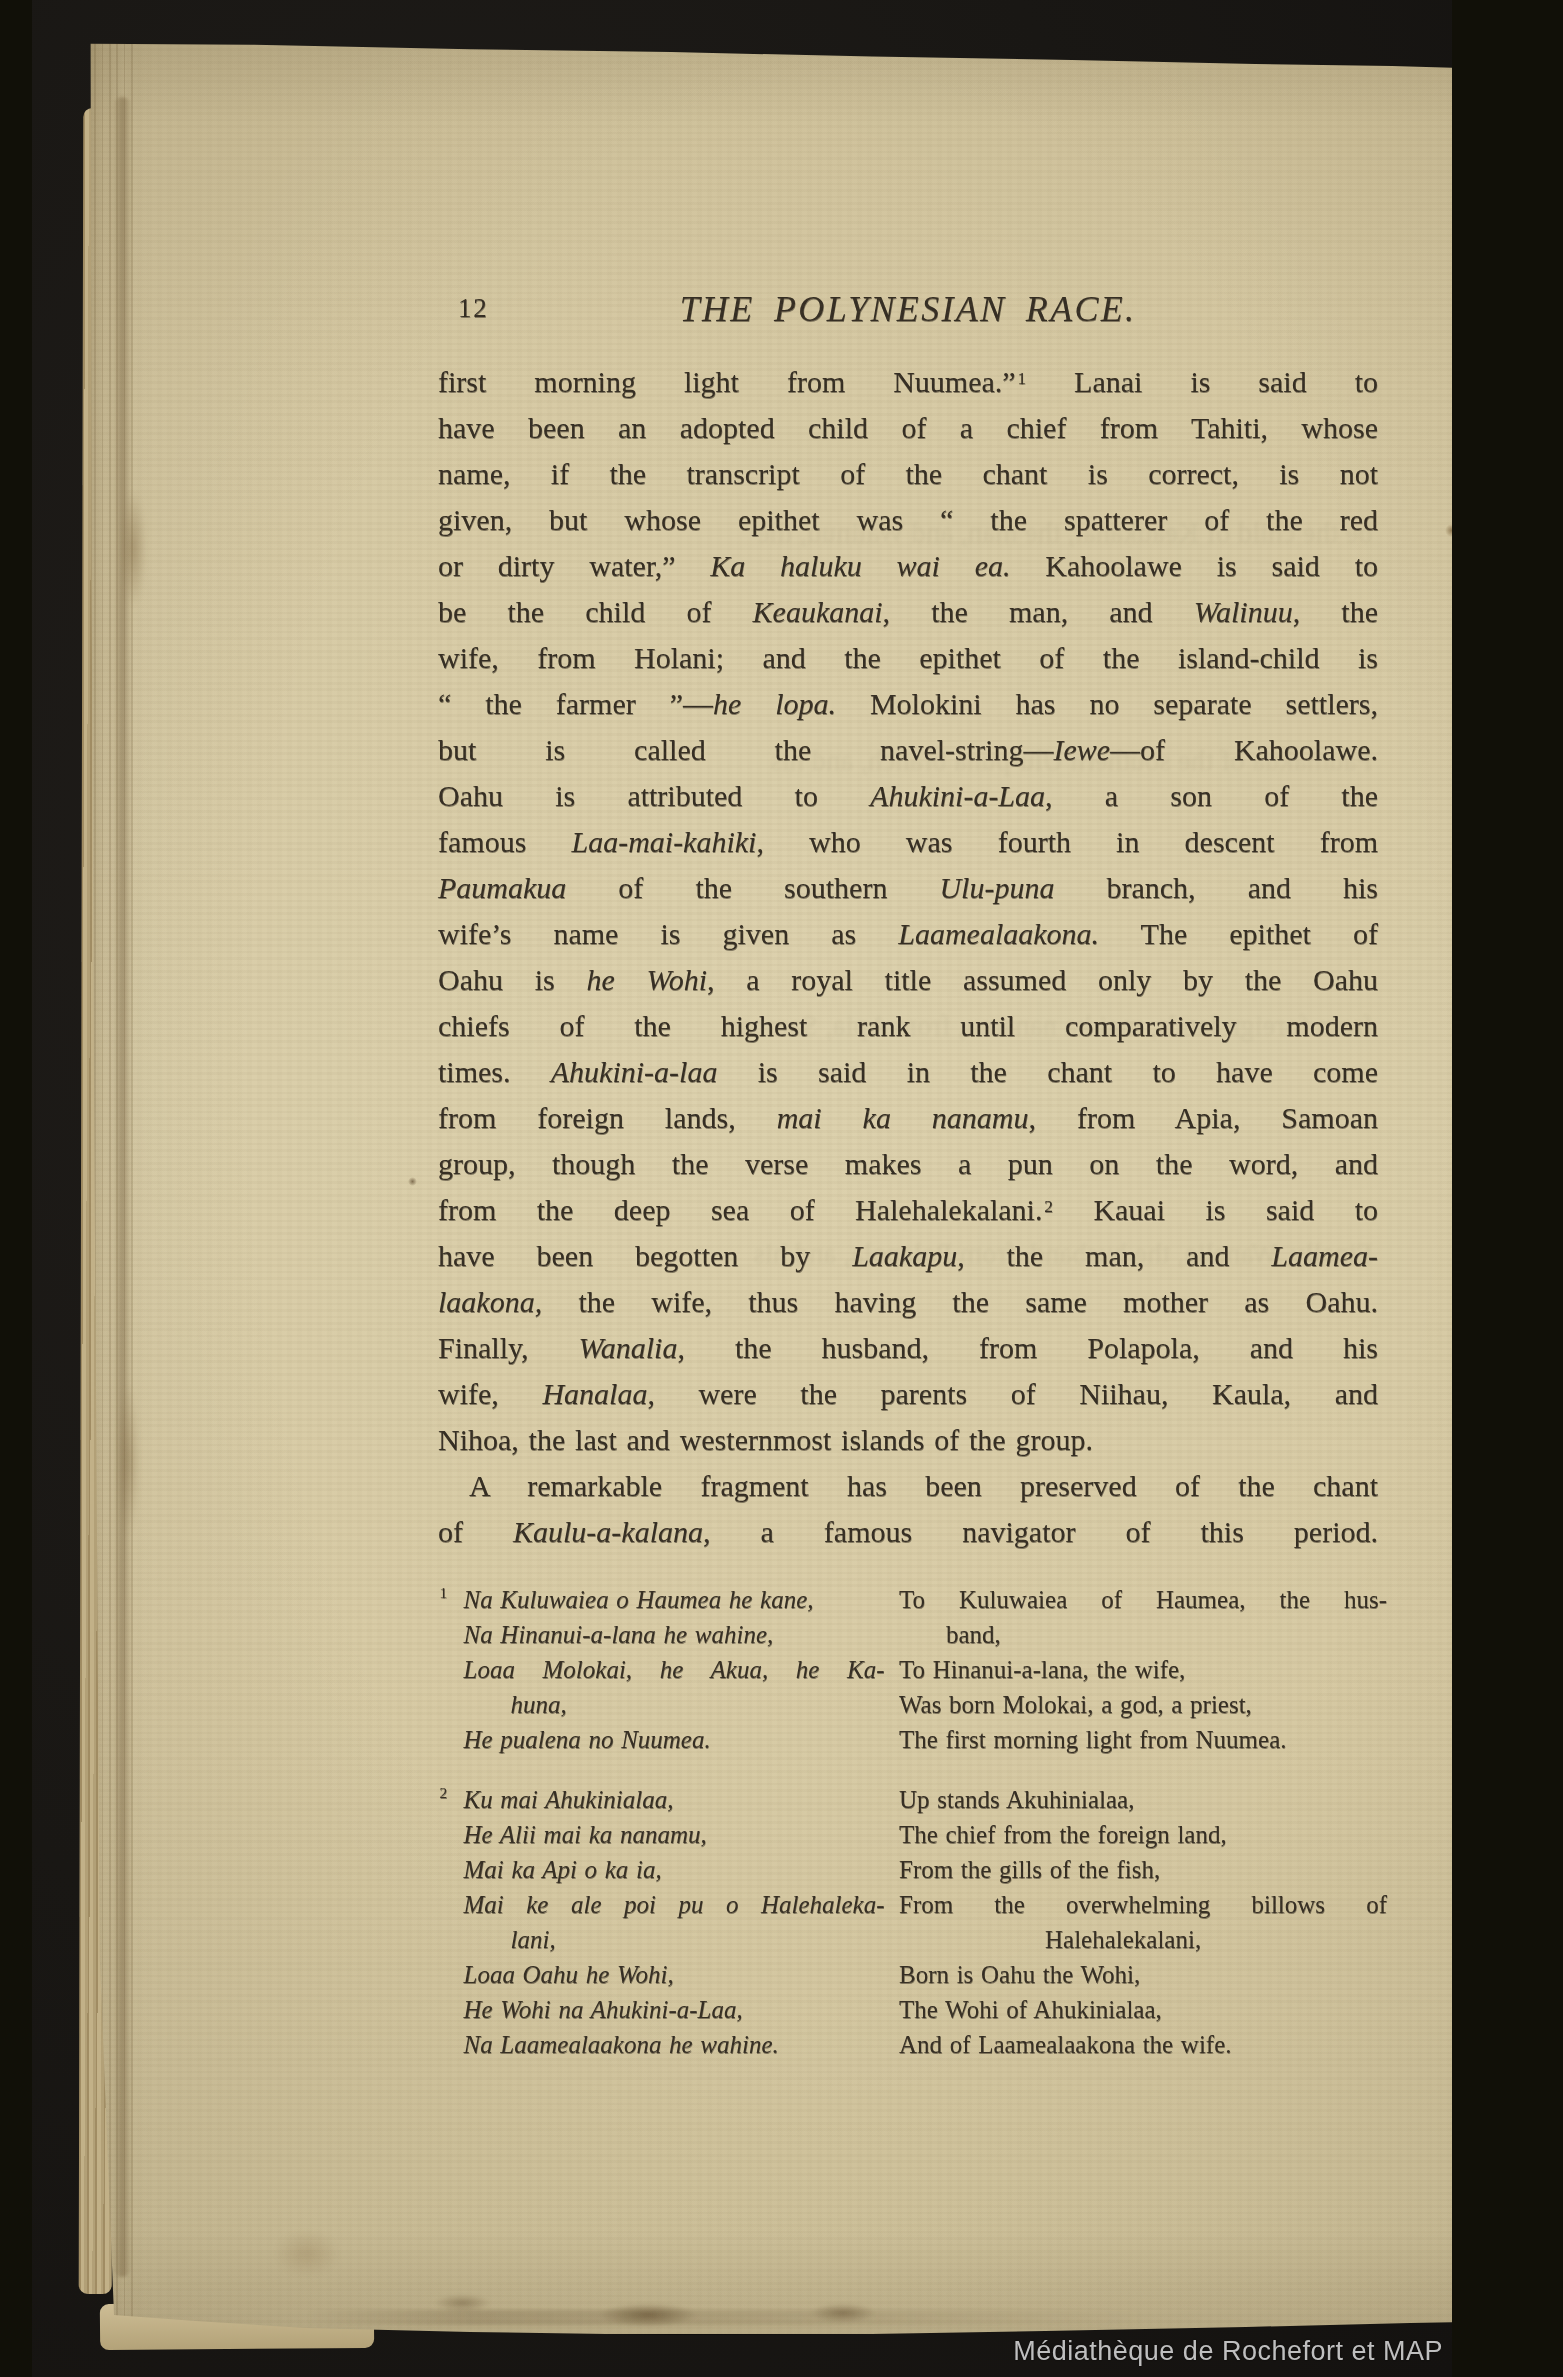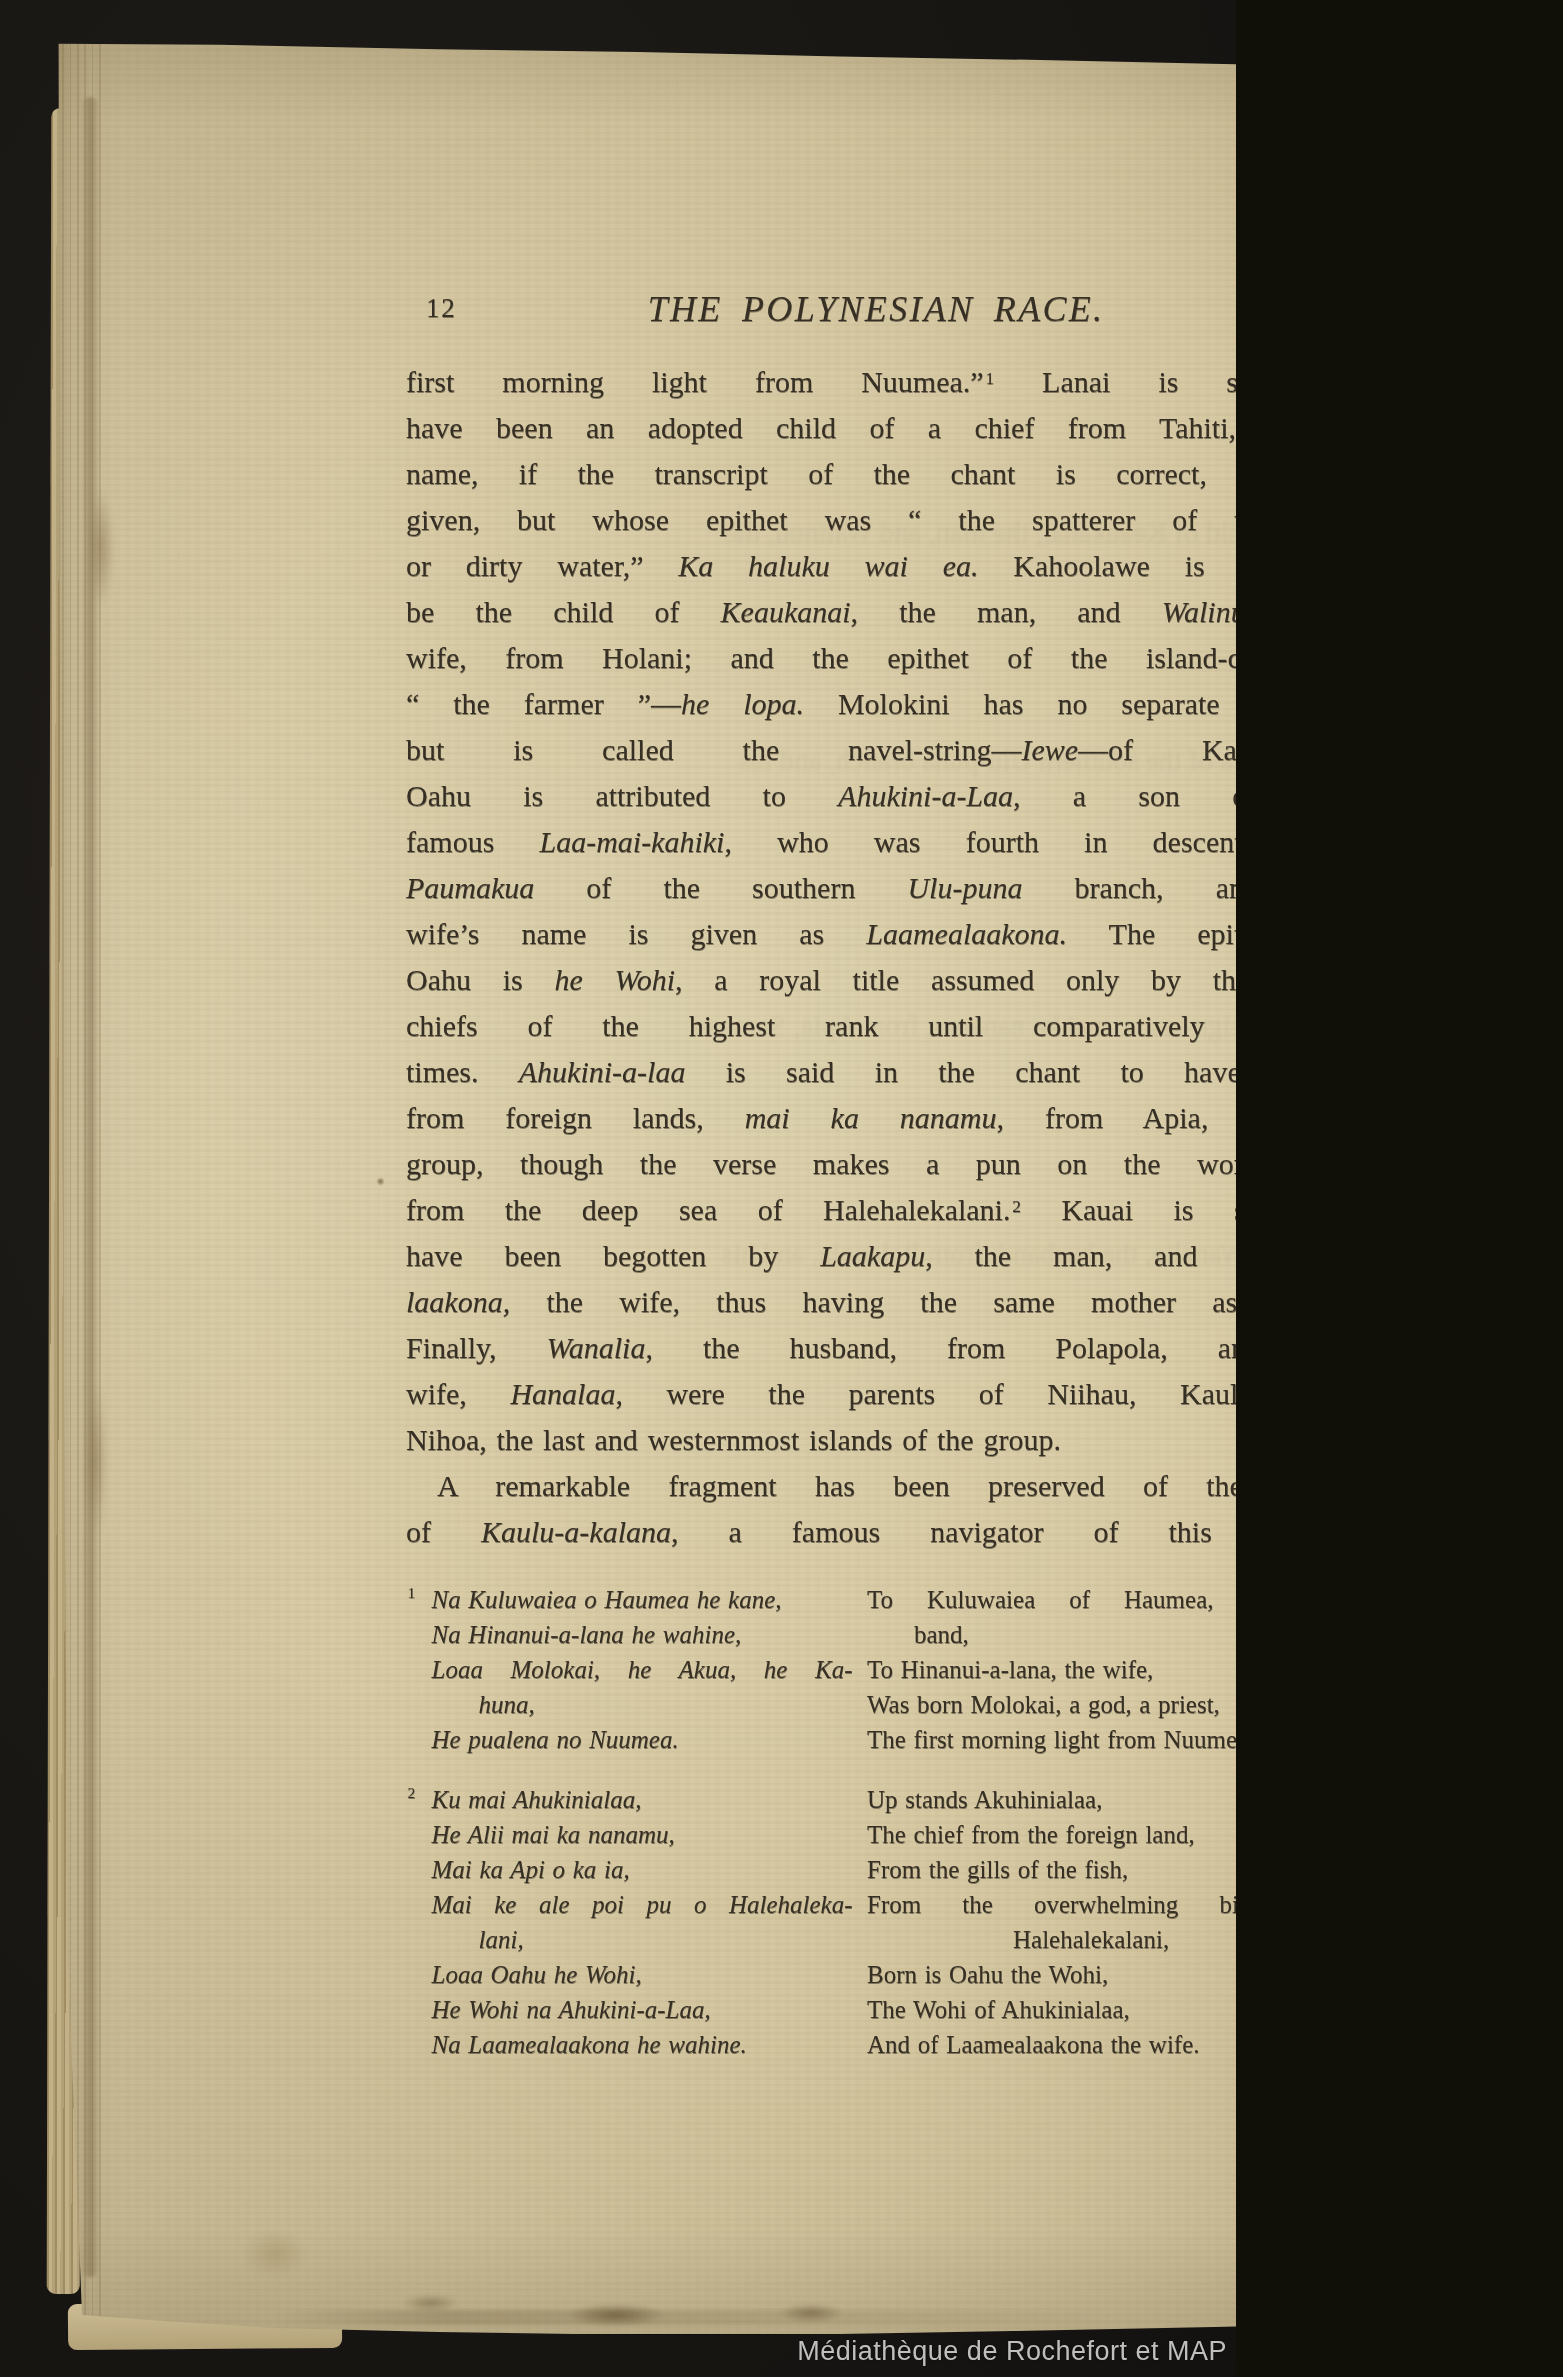--- a/index.html
+++ b/index.html
@@ -1,18 +1,18 @@
 <!DOCTYPE html>
 <html style="font-size:14.6px"><head>
 <meta charset="utf-8">
 <style>
   html,body{margin:0;padding:0;background:#111008;}
-  .frame{position:relative;width:1236px;height:2377px;overflow:hidden;
+  .frame{position:relative;width:1420px;height:2377px;overflow:hidden;
     background:radial-gradient(ellipse at 30% 35%, #201d1a 0%, #191714 55%, #141210 100%);
-    font-family:"Liberation Serif","DejaVu Serif",serif;}
+    font-family:"Liberation Serif","DejaVu Serif",serif;margin-left:32px;}
   
   .leaves-left{position:absolute;left:49px;top:108px;width:33px;height:2186px;border-radius:9px;
     background:repeating-linear-gradient(90deg,#a08c63 0 1.8px,#c2b188 1.8px 5.5px,#b2a077 5.5px 8.2px);
     transform:rotate(.12deg);}
   .underleaf-bl{position:absolute;left:68px;top:2303px;width:274px;height:46px;border-radius:9px;
     background:linear-gradient(180deg,#cdbd95,#b3a278);transform:rotate(-.5deg);}
   .underleaf-tr{position:absolute;left:1452px;top:60px;width:95px;height:60px;
     background:linear-gradient(180deg,#b6a57c,#9c8c66);transform:rotate(1deg);}
   
   .page{position:absolute;left:55px;top:42px;width:1514px;height:2292px;color:#342d23;

